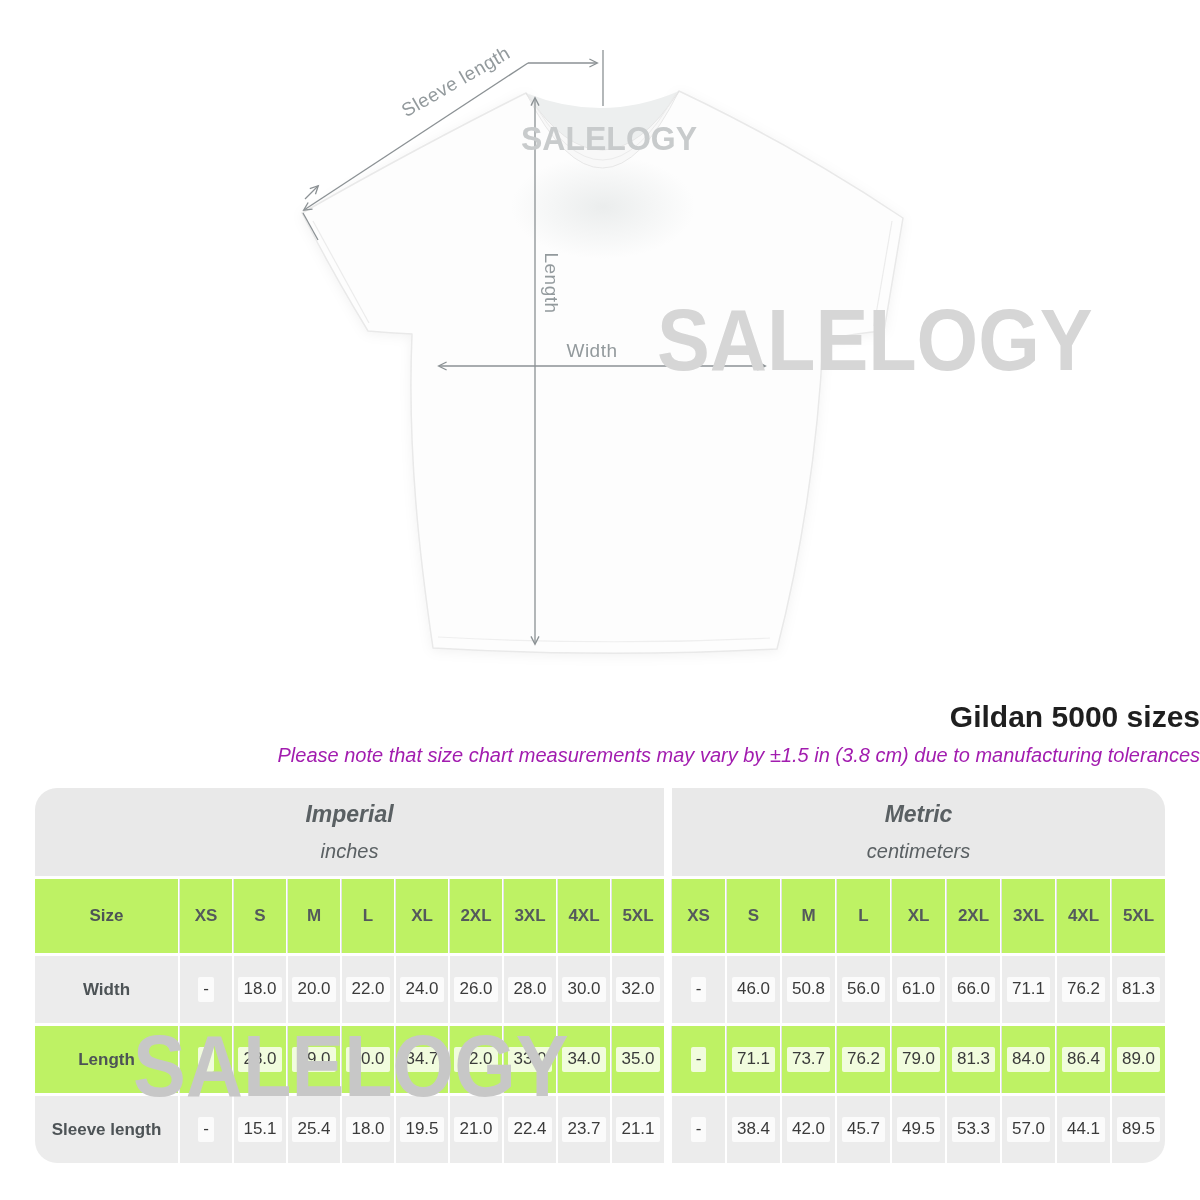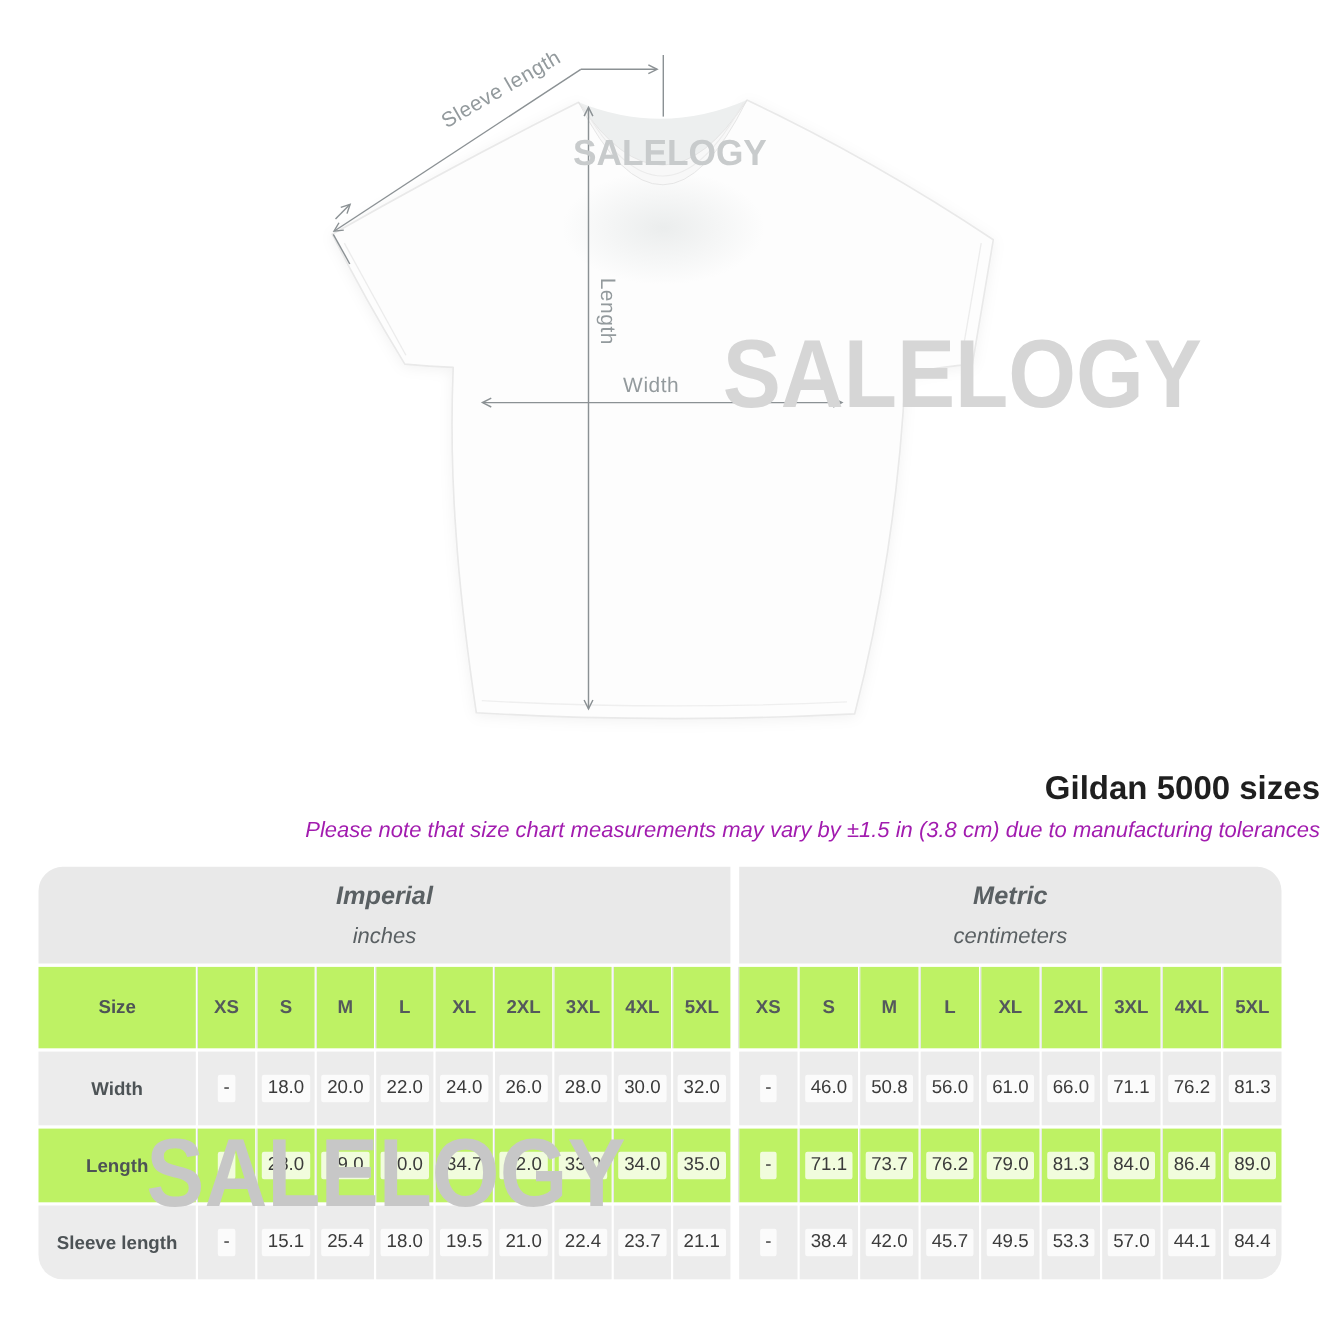--- a/index.html
+++ b/index.html
@@ -374,18 +374,18 @@
         <div class="cell sep">
           <span class="chip">53.3</span>
         </div>
         <div class="cell sep">
           <span class="chip">57.0</span>
         </div>
         <div class="cell sep">
           <span class="chip">44.1</span>
         </div>
         <div class="cell sep">
-          <span class="chip">84.4</span>
+          <span class="chip">89.5</span>
         </div>
       </div>
   </div>
 
 </div>
 
 </body></html>

